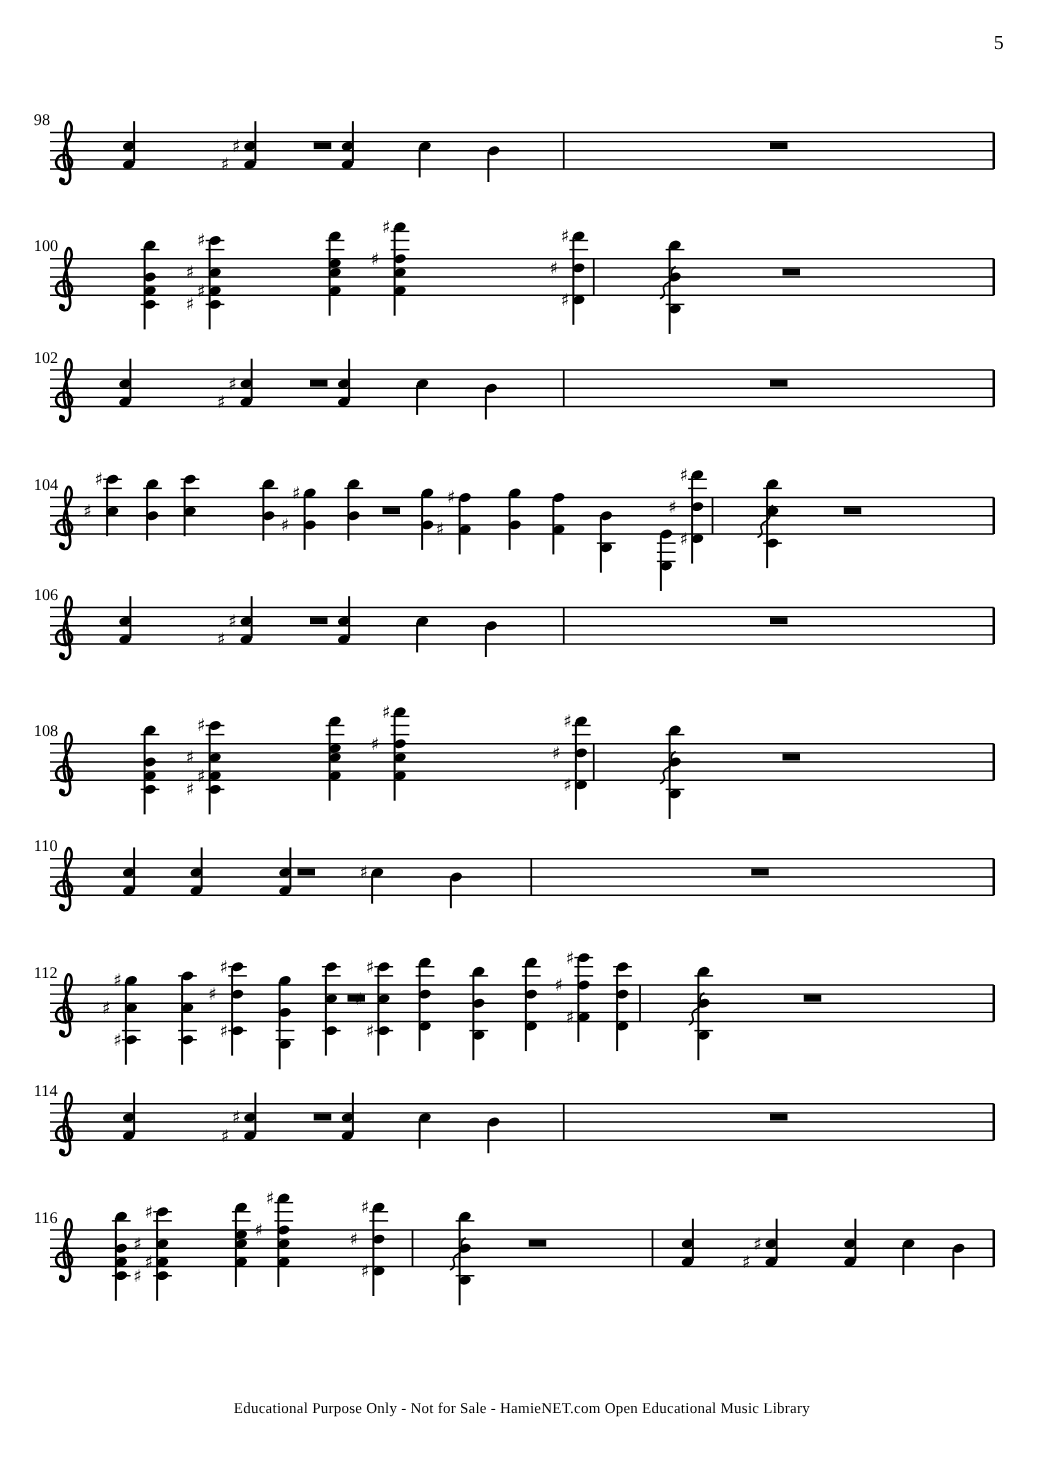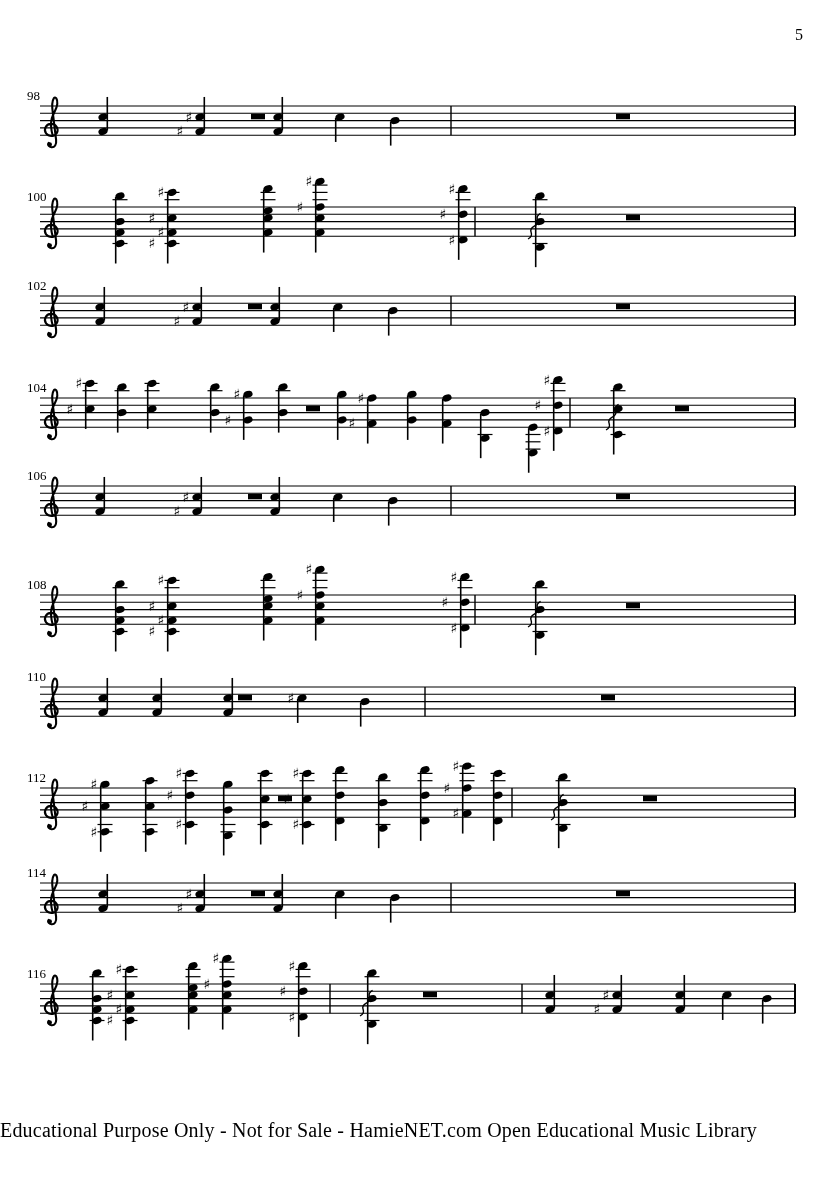--- a/index.html
+++ b/index.html
@@ -6,21 +6,21 @@
   .page {
     position:relative; width:835px; height:1181px; margin:0 auto;
     background:#ffffff; overflow:hidden;
     font-family:"Liberation Serif","DejaVu Serif",serif; color:#000;
   }
   .page-number {
     position:absolute; top:26px; right:32px; font-size:16px;
   }
   .footer {
     position:absolute; top:1119px; left:0; width:100%;
-    font-size:20px; letter-spacing:0.2px;
+    text-align:center; font-size:12px; letter-spacing:0.2px;
   }
   #score-svg { position:absolute; top:0; left:0; }
 </style>
 </head>
 <body>
 
 <div class="page">
   <div class="page-number">5</div>
   <svg id="score-svg" width="835" height="1181" viewBox="0 0 835 1181">
       <g>

